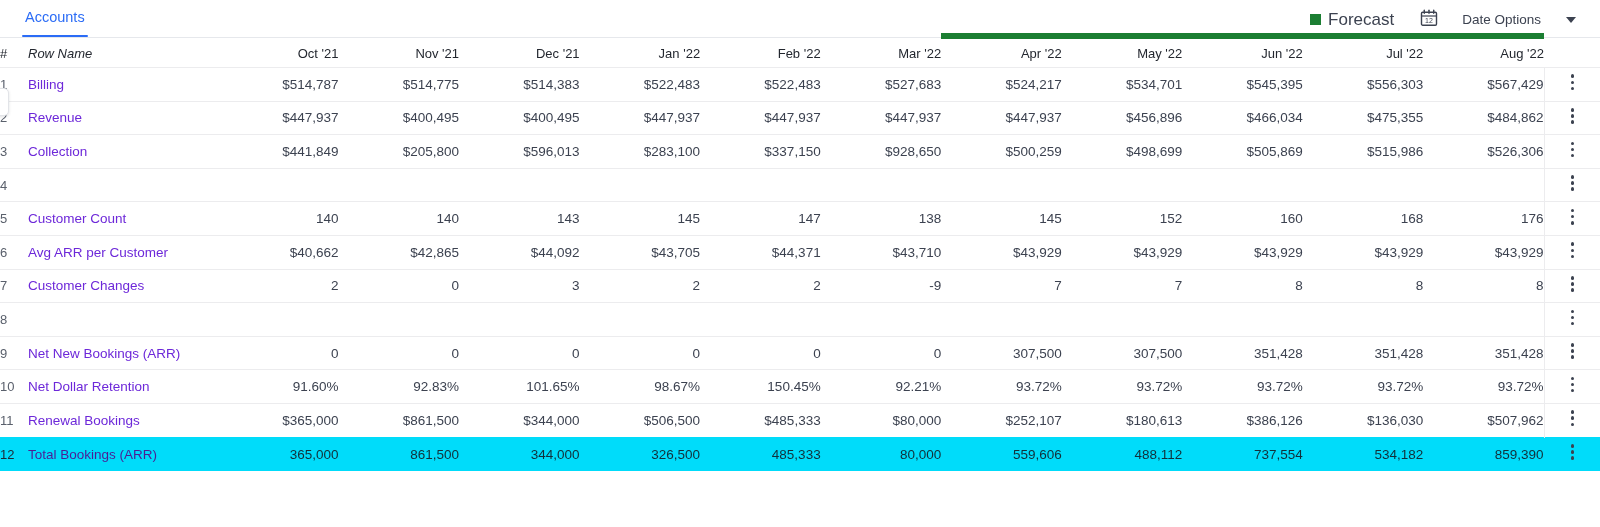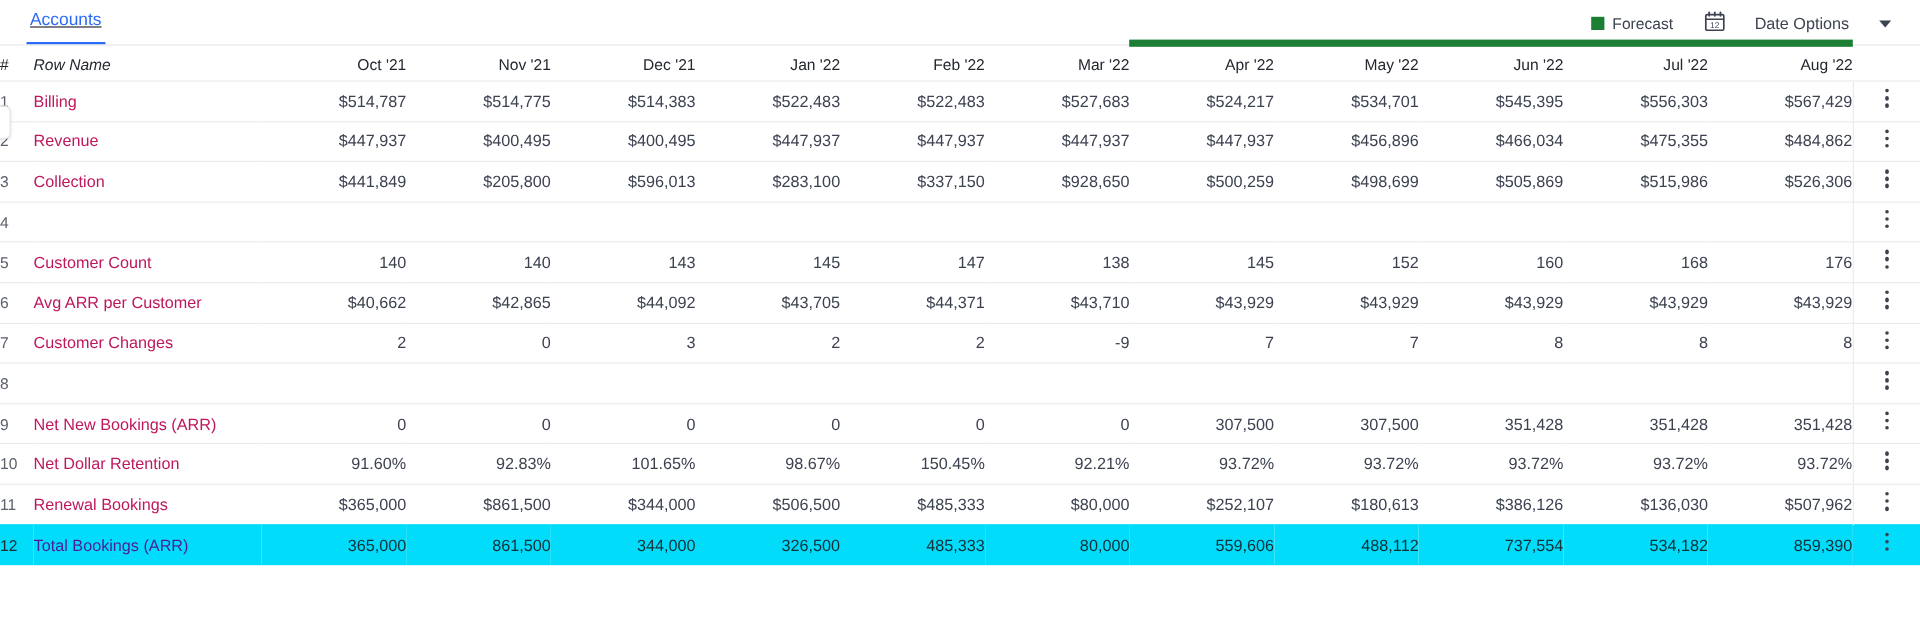--- a/index.html
+++ b/index.html
@@ -22,21 +22,20 @@
     height: 38px;
     display: flex;
     align-items: flex-start;
     justify-content: space-between;
     padding: 8px 24px 0 22px;
     box-sizing: border-box;
   }
   .tabstrip {
     display: flex;
     align-items: flex-end;
-    text-decoration: underline;
   }
   .tab {
     font-size: 14.5px;
     color: #2b6cf6;
     padding: 0 3px 6px 3px;
     line-height: 18px;
     cursor: pointer;
     position: relative;
   }
   .tab.active::after {
@@ -52,21 +51,21 @@
   .topright {
     display: flex;
     align-items: center;
     gap: 26px;
     padding-top: 1px;
   }
   .legend {
     display: flex;
     align-items: center;
     gap: 7px;
-    font-size: 13px;
+    font-size: 17px;
     color: #3c4250;
   }
   .legend-swatch {
     width: 11px;
     height: 11px;
     background: #1b7e32;
     display: block;
   }
   .date-options {
     display: flex;
@@ -138,21 +137,21 @@
   td.c-num {
     width: 28px;
     font-size: 13px;
     color: #5a606c;
     text-align: left;
     padding-left: 12px;
   }
   td.c-name {
     width: 190px;
     font-size: 13.5px;
-    color: #be185d;
+    color: #6d28d9;
     text-align: left;
     padding-left: 12px;
     cursor: pointer;
   }
   td.c-val {
     font-size: 13.5px;
     color: #3c4250;
     text-align: right;
     padding-right: 18px;
   }

